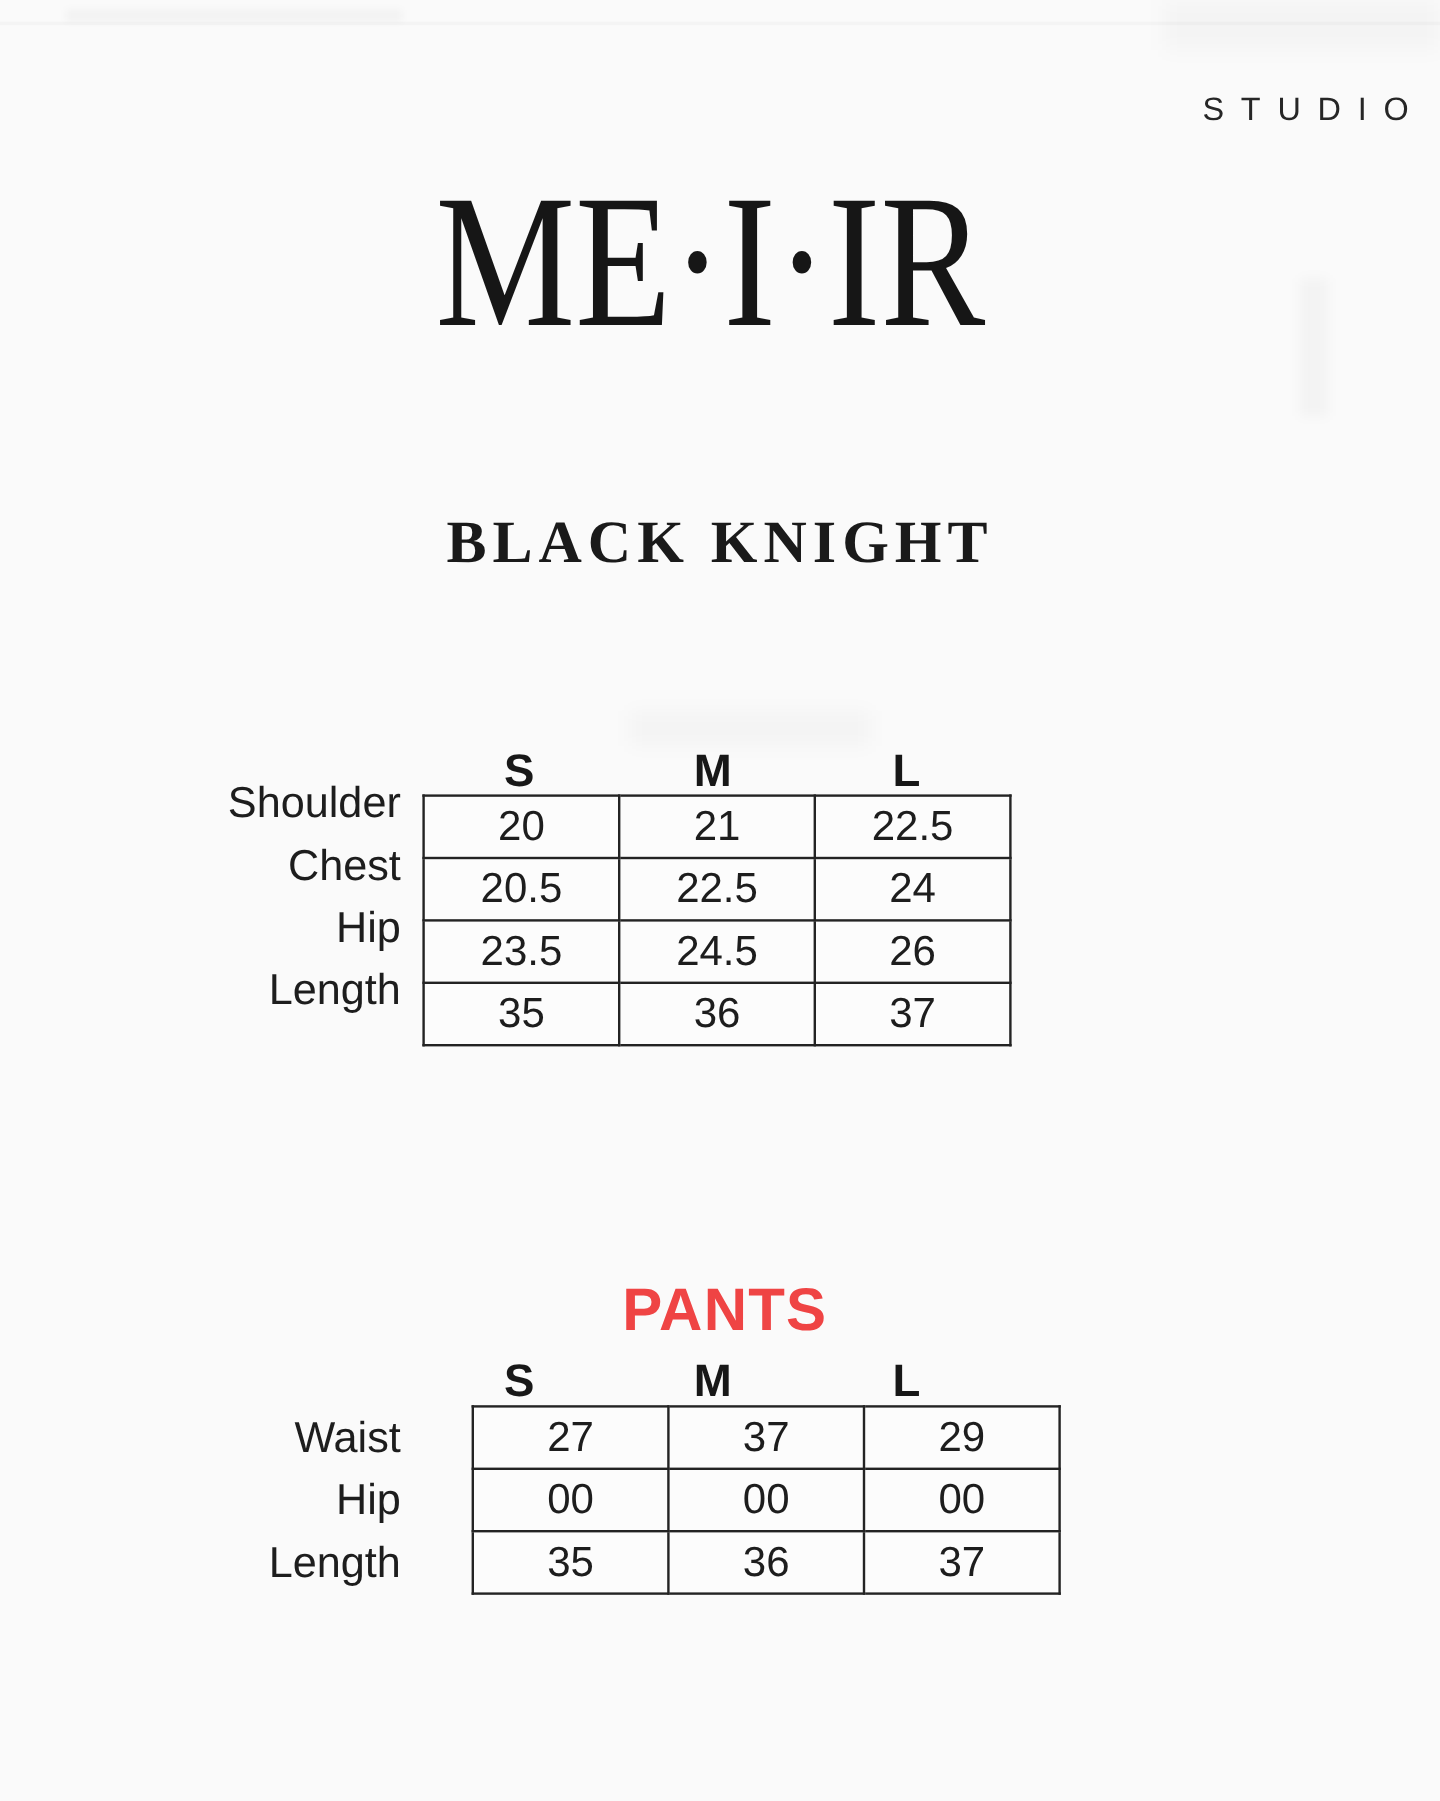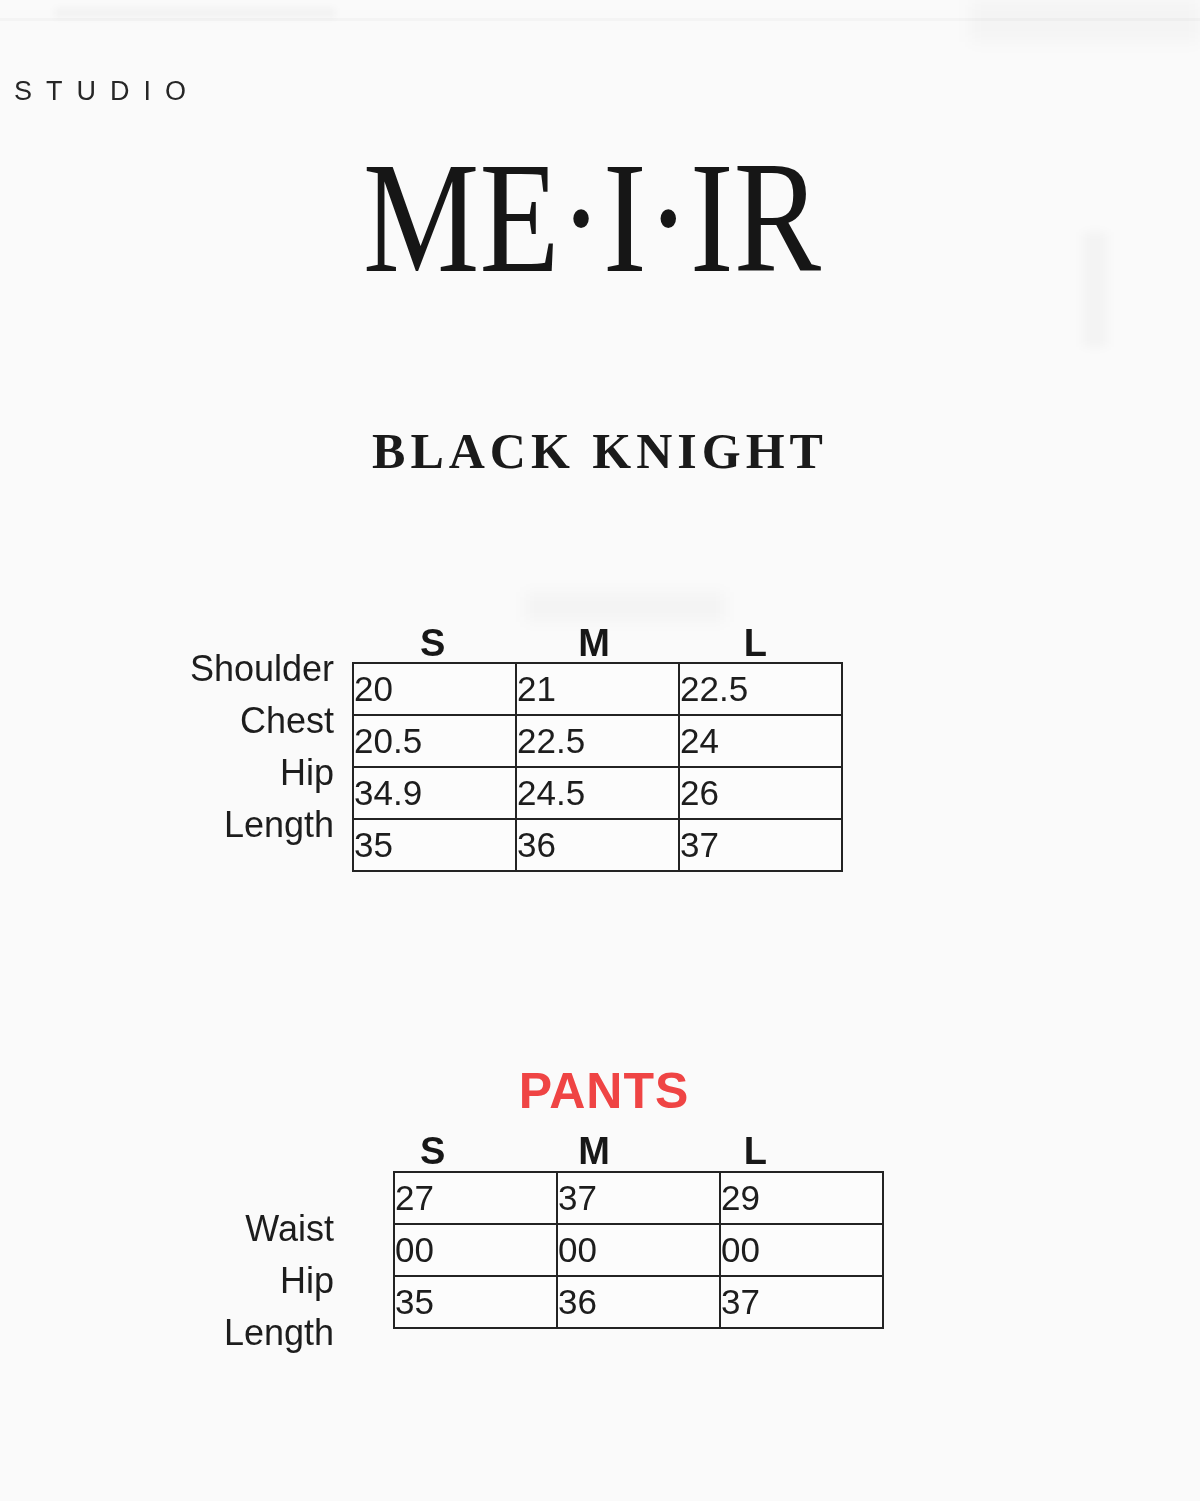--- a/index.html
+++ b/index.html
@@ -9,21 +9,21 @@
     background: #fafafa;
     color: #1c1c1c;
     font-family: "Liberation Sans", sans-serif;
     overflow: hidden;
   }
 
   
   .studio {
     position: absolute;
     top: 76px; left: 0; width: 1188px;
-    text-align: left;
+    text-align: right;
     font-size: 27px;
     font-weight: 500;
     letter-spacing: 14px;
     text-indent: 14px;
     color: #262626;
   }
   .logo-svg {
     position: absolute;
     top: 148px; left: 357px;
   }
@@ -70,20 +70,21 @@
     position: absolute;
     left: 352px;
     border-collapse: collapse;
     table-layout: fixed;
     width: 484px;
     background: #fcfcfc;
   }
   .size-table td {
     width: 161px; height: 50px;
     border: 2px solid #232323;
+    text-align: center;
     vertical-align: middle;
     font-size: 35px;
     color: #1d1d1d;
     padding: 0;
   }
   .row-labels {
     position: absolute;
     left: 84px; width: 250px;
     text-align: right;
     font-size: 36px;
@@ -91,21 +92,21 @@
   }
   .row-labels .row-label {
     height: 52px;
     line-height: 52px;
   }
   #headers-1 { top: 622px; }
   #table-1   { top: 662px; }
   #labels-1  { top: 643px; }
   #headers-2 { top: 1130px; }
   #table-2   { top: 1171px; margin-left: 41px; }
-  #labels-2  { top: 1172px; margin-top: 31px; }
+  #labels-2  { top: 1172px; }
 
   
   .artifact { position: absolute; pointer-events: none; }
   .a-topline   { top: 18px; left: 0; width: 1200px; height: 3px;  background: rgba(0,0,0,0.025); }
   .a-smudge-tl { top: 8px;  left: 55px;  width: 280px; height: 10px; background: rgba(0,0,0,0.03); filter: blur(3px); }
   .a-smudge-tr { top: 0;    left: 970px; width: 230px; height: 42px; background: rgba(0,0,0,0.022); filter: blur(8px); }
   .a-vertical  { top: 232px; left: 1083px; width: 24px; height: 115px; background: rgba(0,0,0,0.028); filter: blur(5px); }
   .a-table-top { top: 592px; left: 525px; width: 200px; height: 30px; background: rgba(0,0,0,0.022); filter: blur(7px); }
 </style>
 </head>
@@ -144,21 +145,21 @@
       <td>20</td>
       <td>21</td>
       <td>22.5</td>
     </tr>
     <tr>
       <td>20.5</td>
       <td>22.5</td>
       <td>24</td>
     </tr>
     <tr>
-      <td>34.9</td>
+      <td>23.5</td>
       <td>24.5</td>
       <td>26</td>
     </tr>
     <tr>
       <td>35</td>
       <td>36</td>
       <td>37</td>
     </tr>
   </tbody>
 </table>

